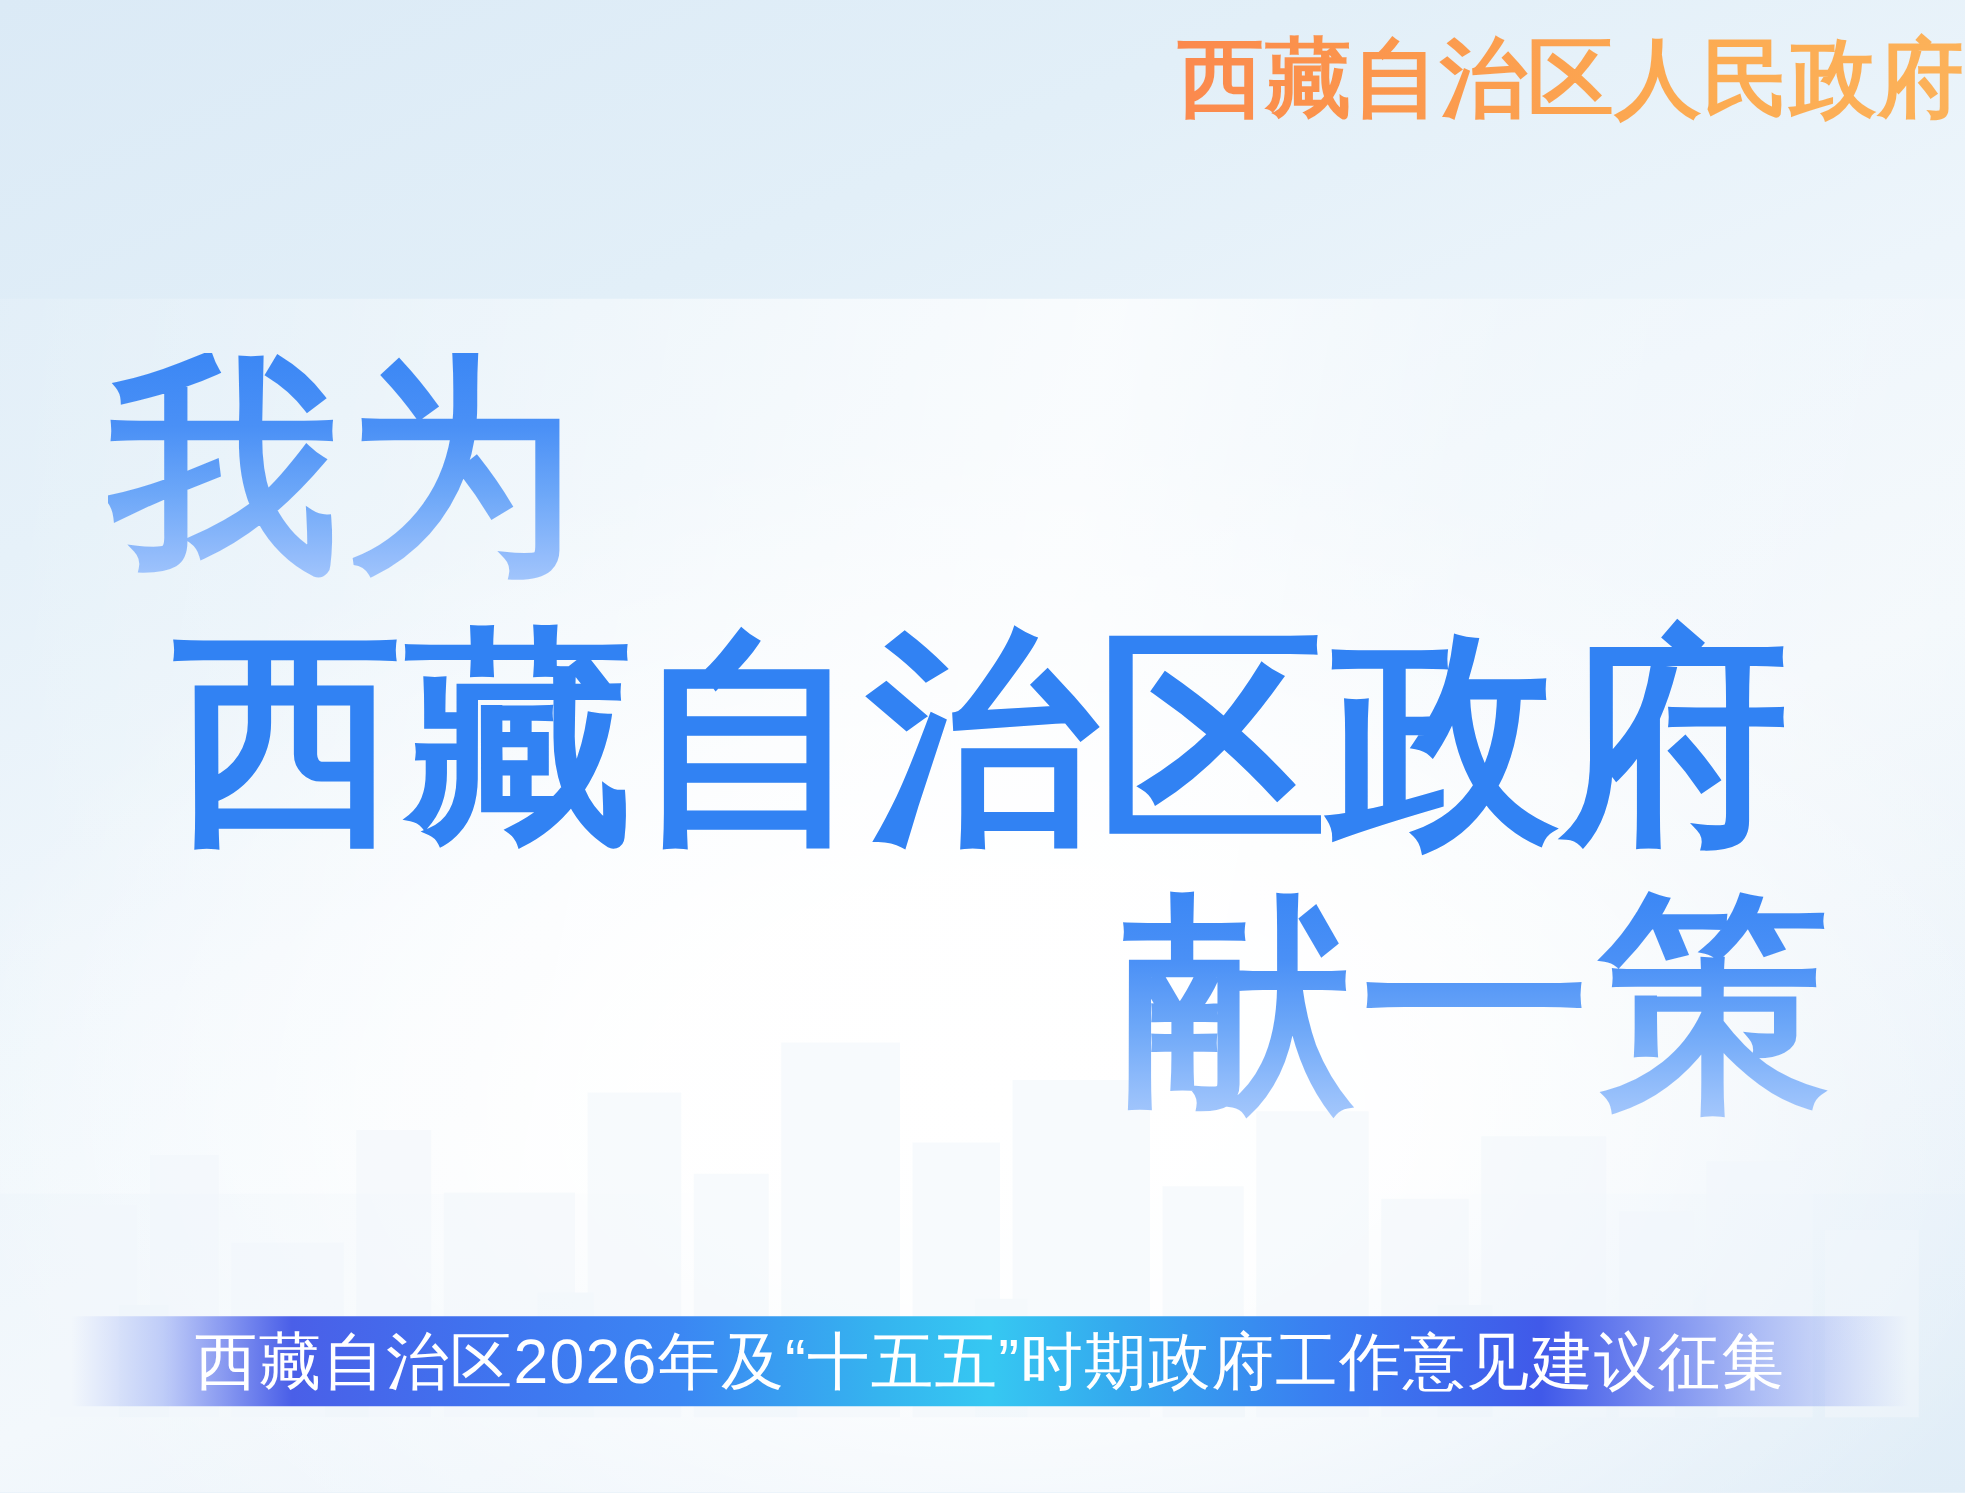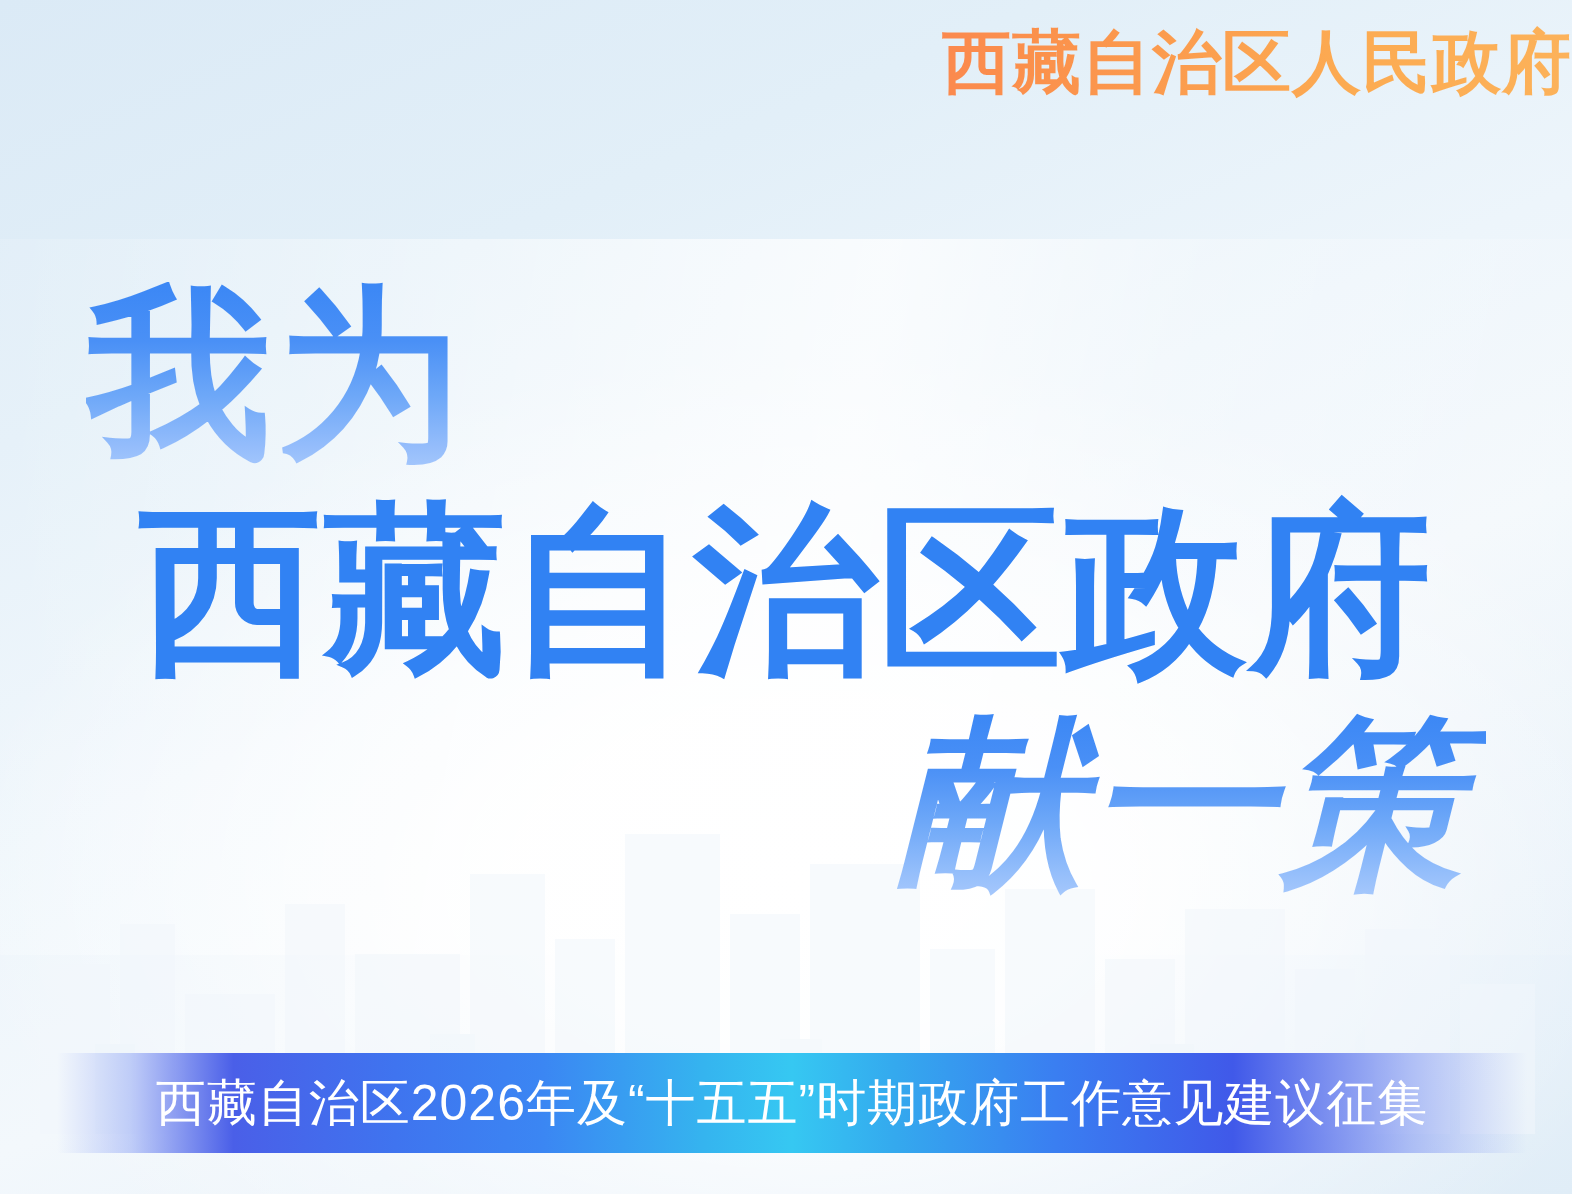--- a/index.html
+++ b/index.html
@@ -136,31 +136,30 @@
     padding-right:16px;
     background-image:linear-gradient(180deg,
         #3b87f5 0%,
         #4a90f6 30%,
         #6ea8f8 60%,
         #96bffb 88%,
         #a6c8fc 100%);
     -webkit-background-clip:text;
     background-clip:text;
     color:transparent;
-    font-style:italic;
     -webkit-text-fill-color:transparent;
   }
 
   
   .ribbon {
     position:absolute;
     left:57px;
     top:1053px;
     width:1470px;
-    height:100px;
+    height:72px;
     display:flex;
     align-items:center;
     justify-content:center;
     background:linear-gradient(90deg,
         rgba(236,243,251,0.00)  0%,
         rgba(150,170,245,0.55)  5%,
         #4a5fe8                12%,
         #3f74ef                23%,
         #3b86f3                33%,
         #35b4ef                44%,

